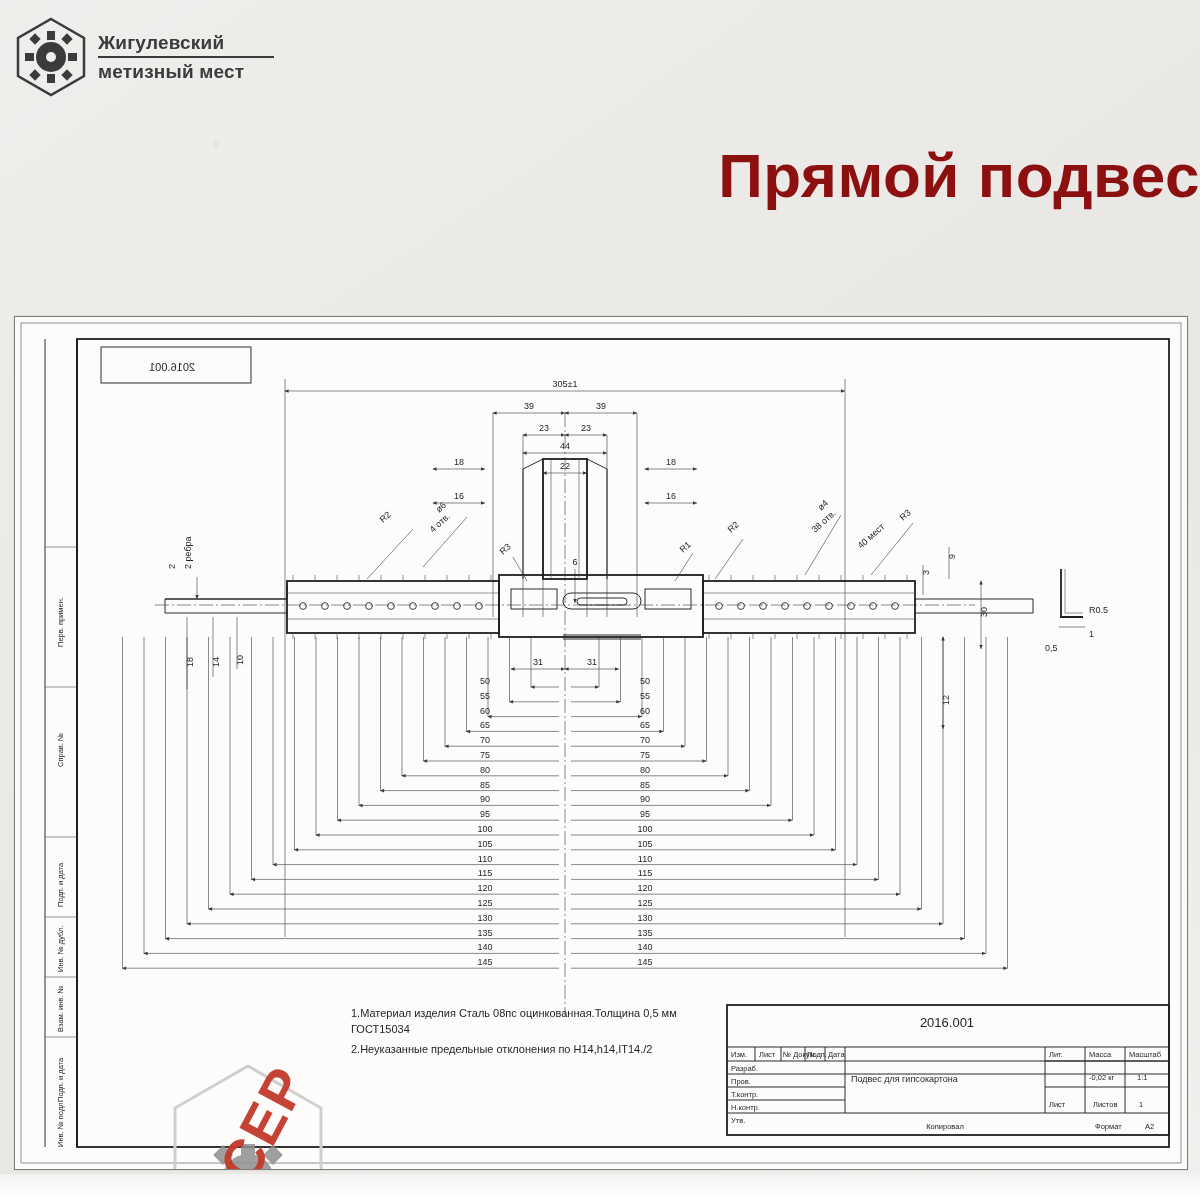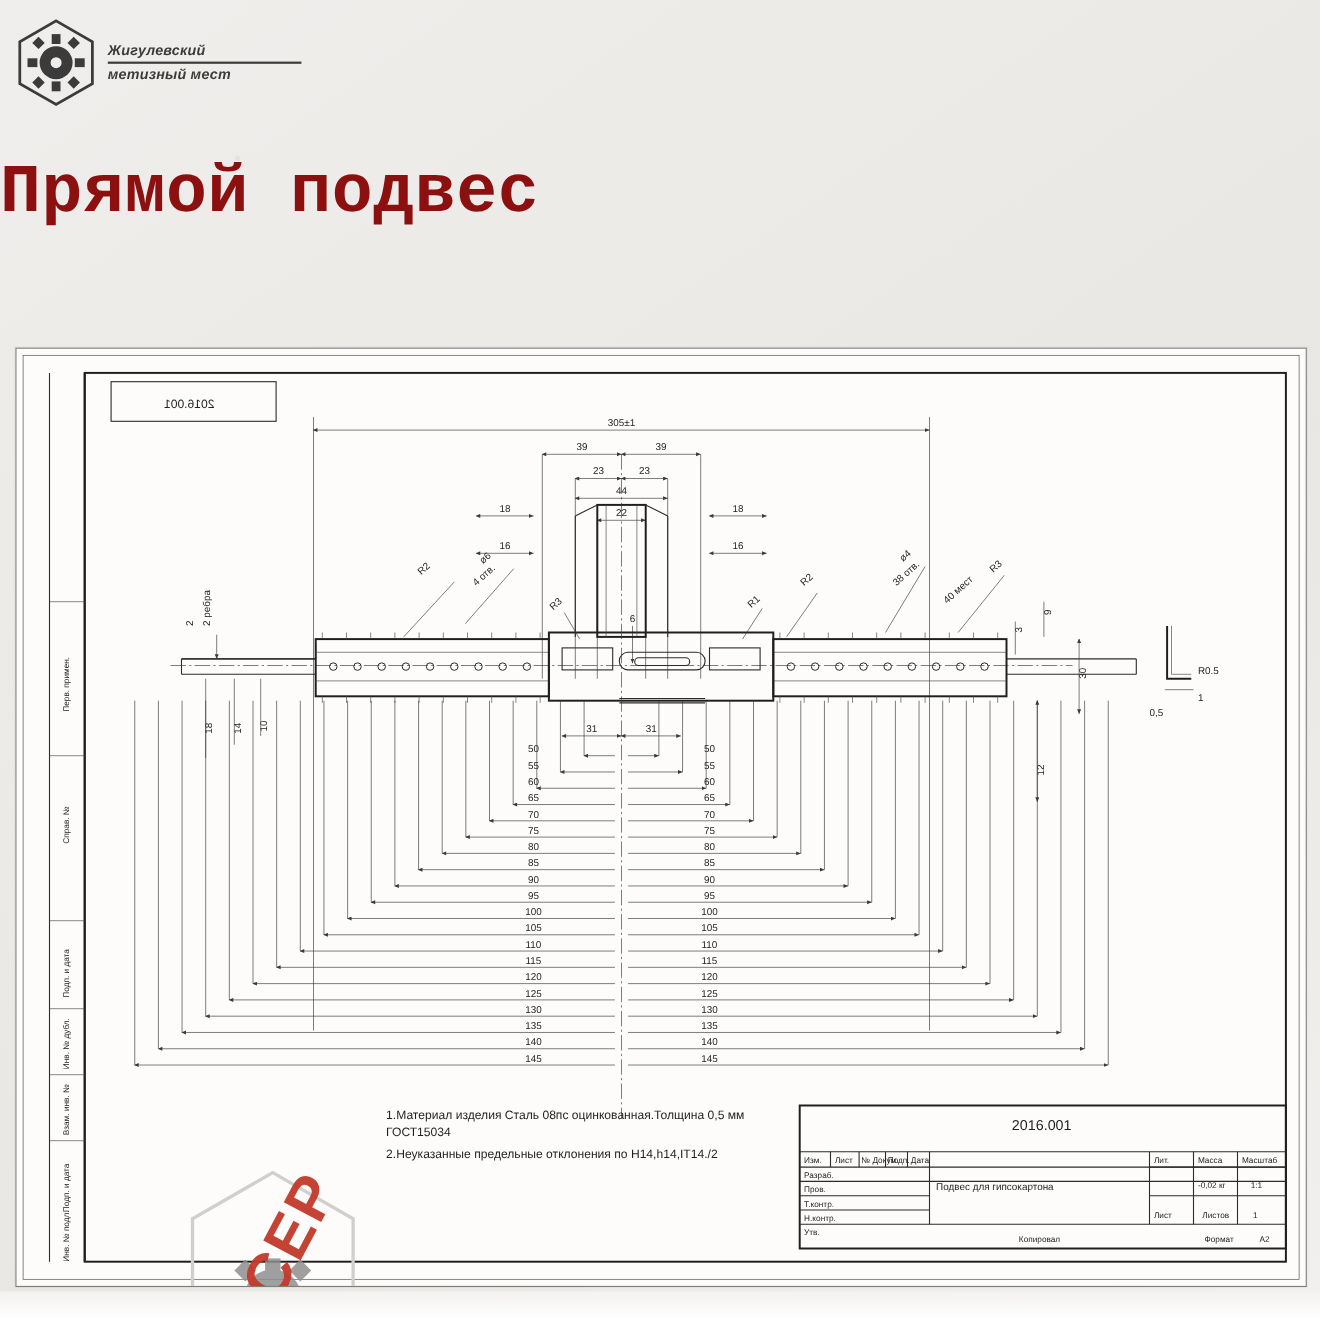--- a/index.html
+++ b/index.html
@@ -47,40 +47,39 @@
   .logo-hex svg { display: block; }
   .logo-text {
     display: flex;
     flex-direction: column;
     justify-content: center;
     line-height: 1.15;
   }
   .logo-text .l1, .logo-text .l2 {
     font-family: "Liberation Sans", sans-serif;
     font-weight: bold;
-    font-size: 13px;
+    font-size: 19px;
     color: #3b3b3b;
     letter-spacing: 0.2px;
-    font-style: italic;
   }
   .logo-rule {
     height: 2px;
     background: #3b3b3b;
     margin: 2px 0 3px 0;
     width: 176px;
   }
 
   
   .title {
     position: absolute;
     top: 140px;
     left: 0;
     width: 1200px;
-    text-align: left;
-    font-family: Liberation Mono, monospace;
+    text-align: right;
+    font-family: Liberation Sans, sans-serif;
     font-weight: bold;
     font-size: 62px;
     color: #8c1010;
     letter-spacing: 0.5px;
   }
 
   
   .sheet {
     position: absolute;
     left: 14px;

